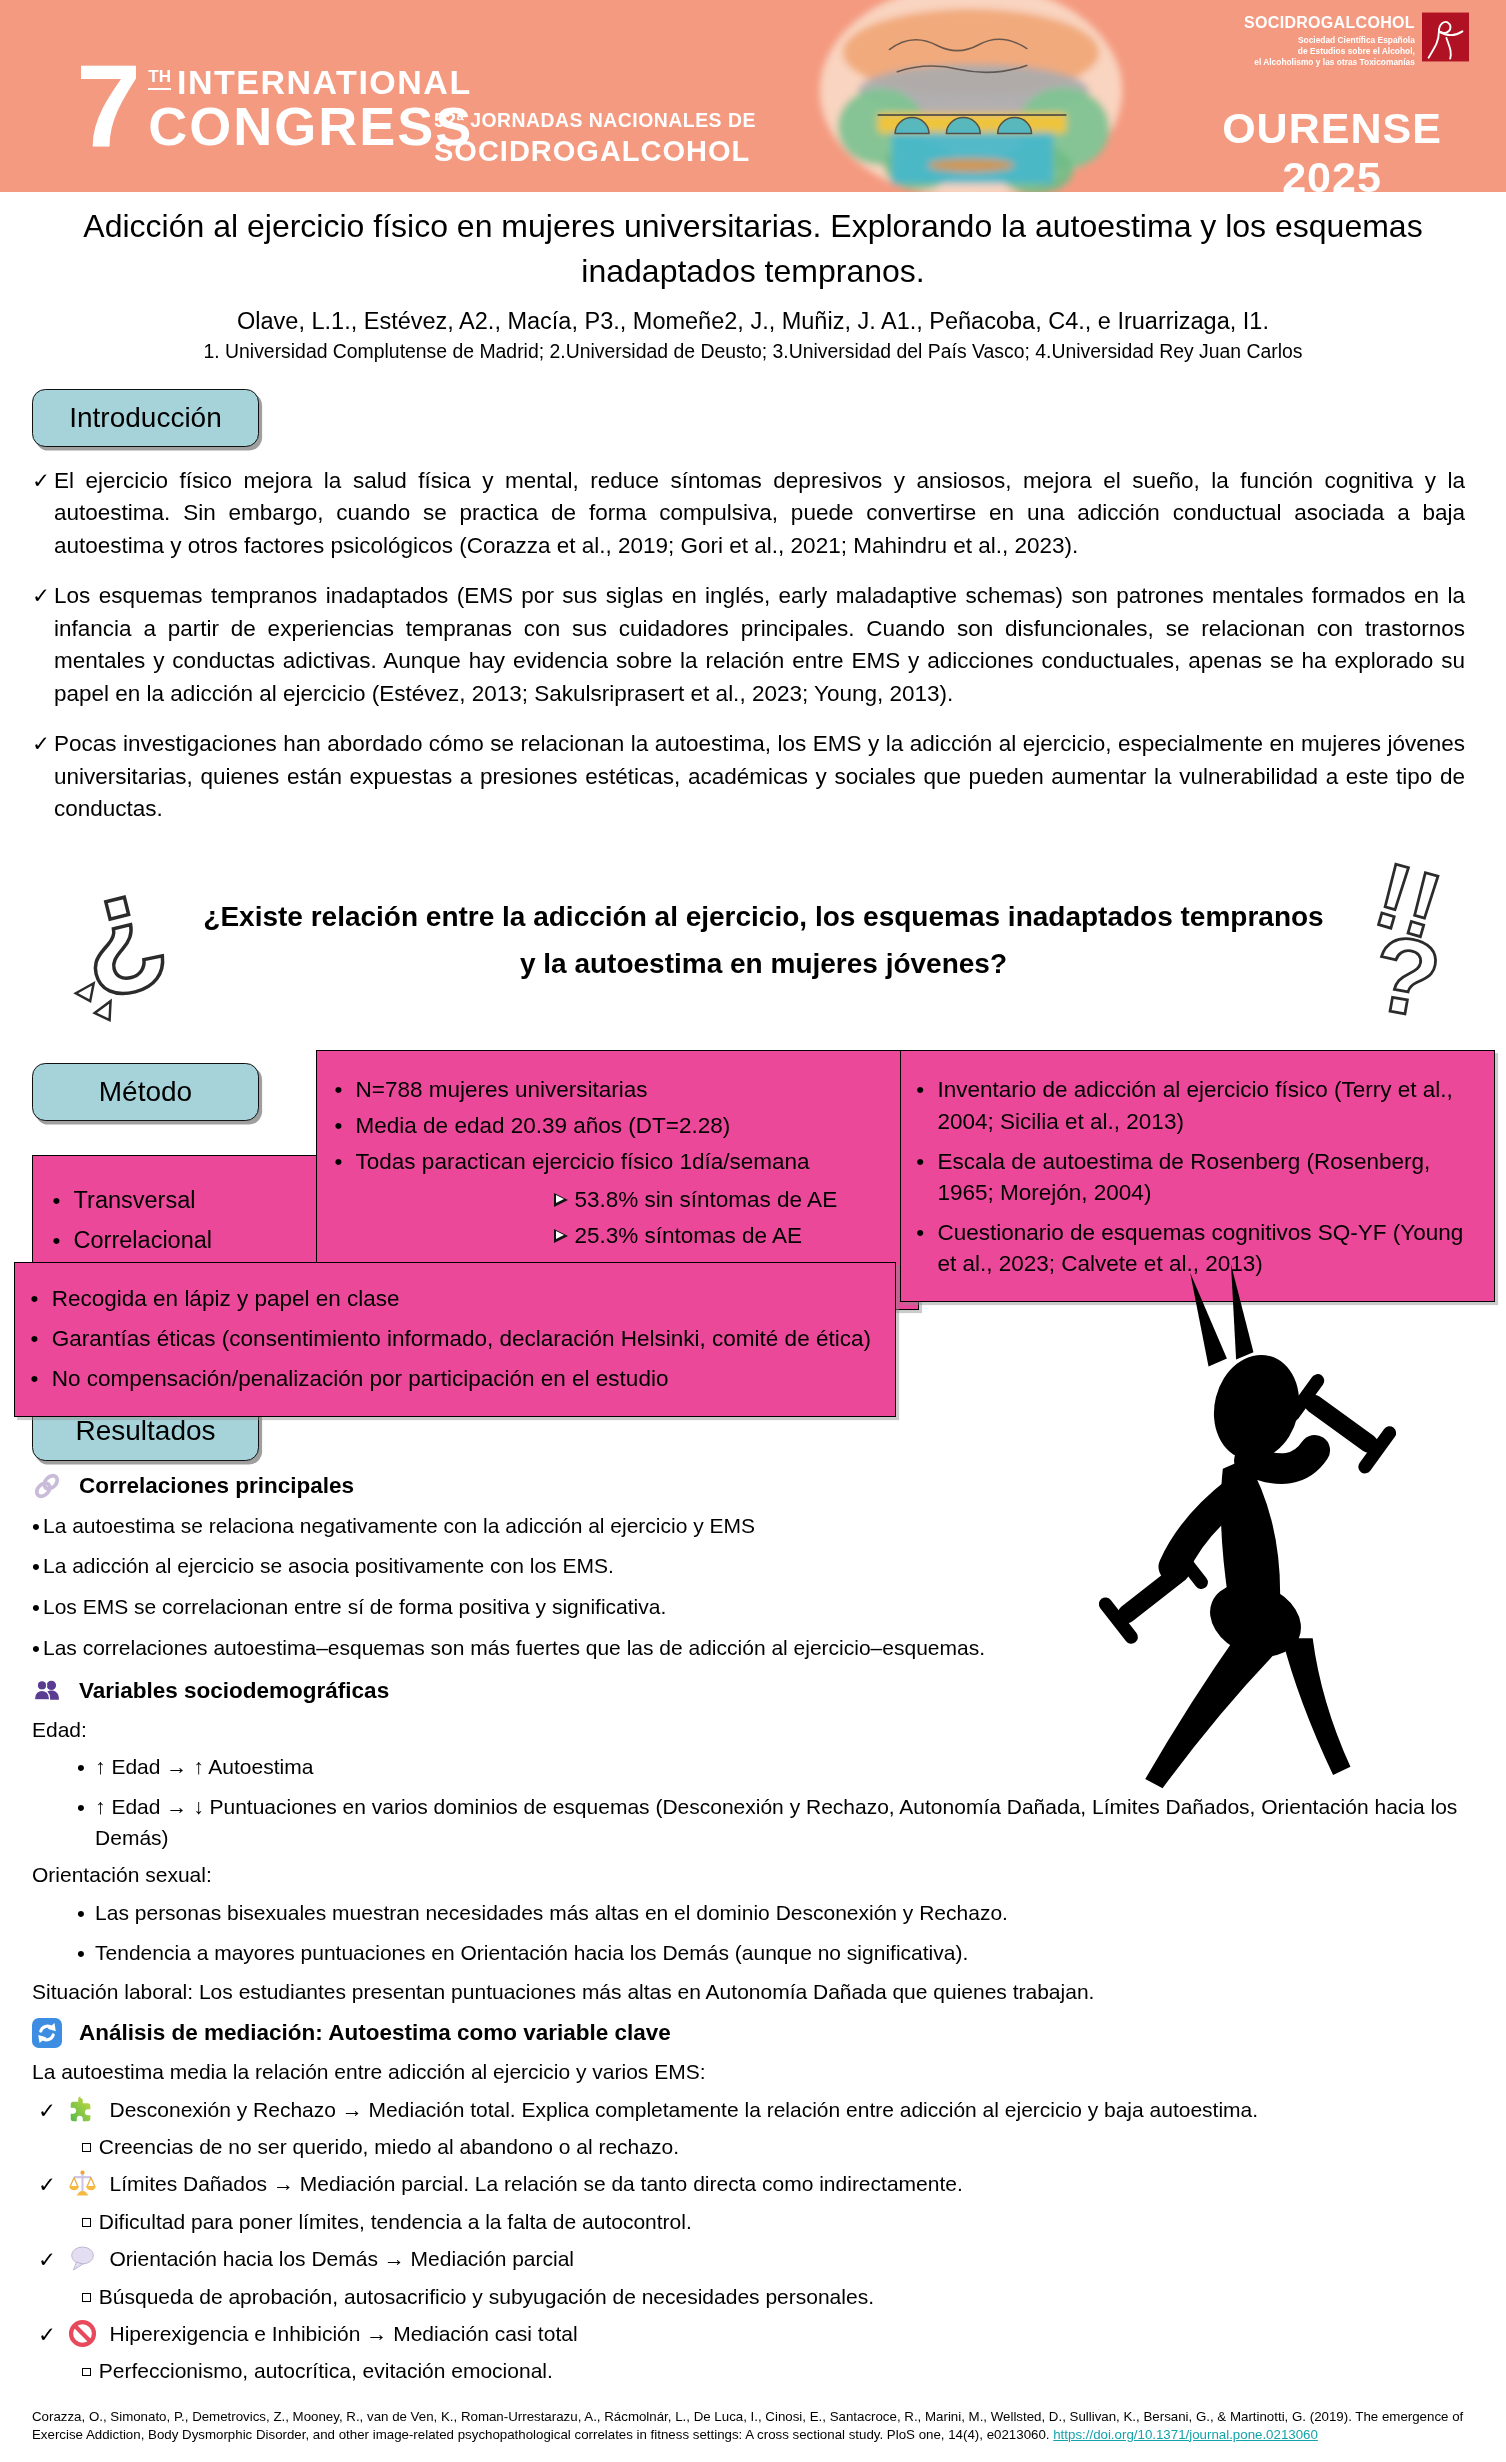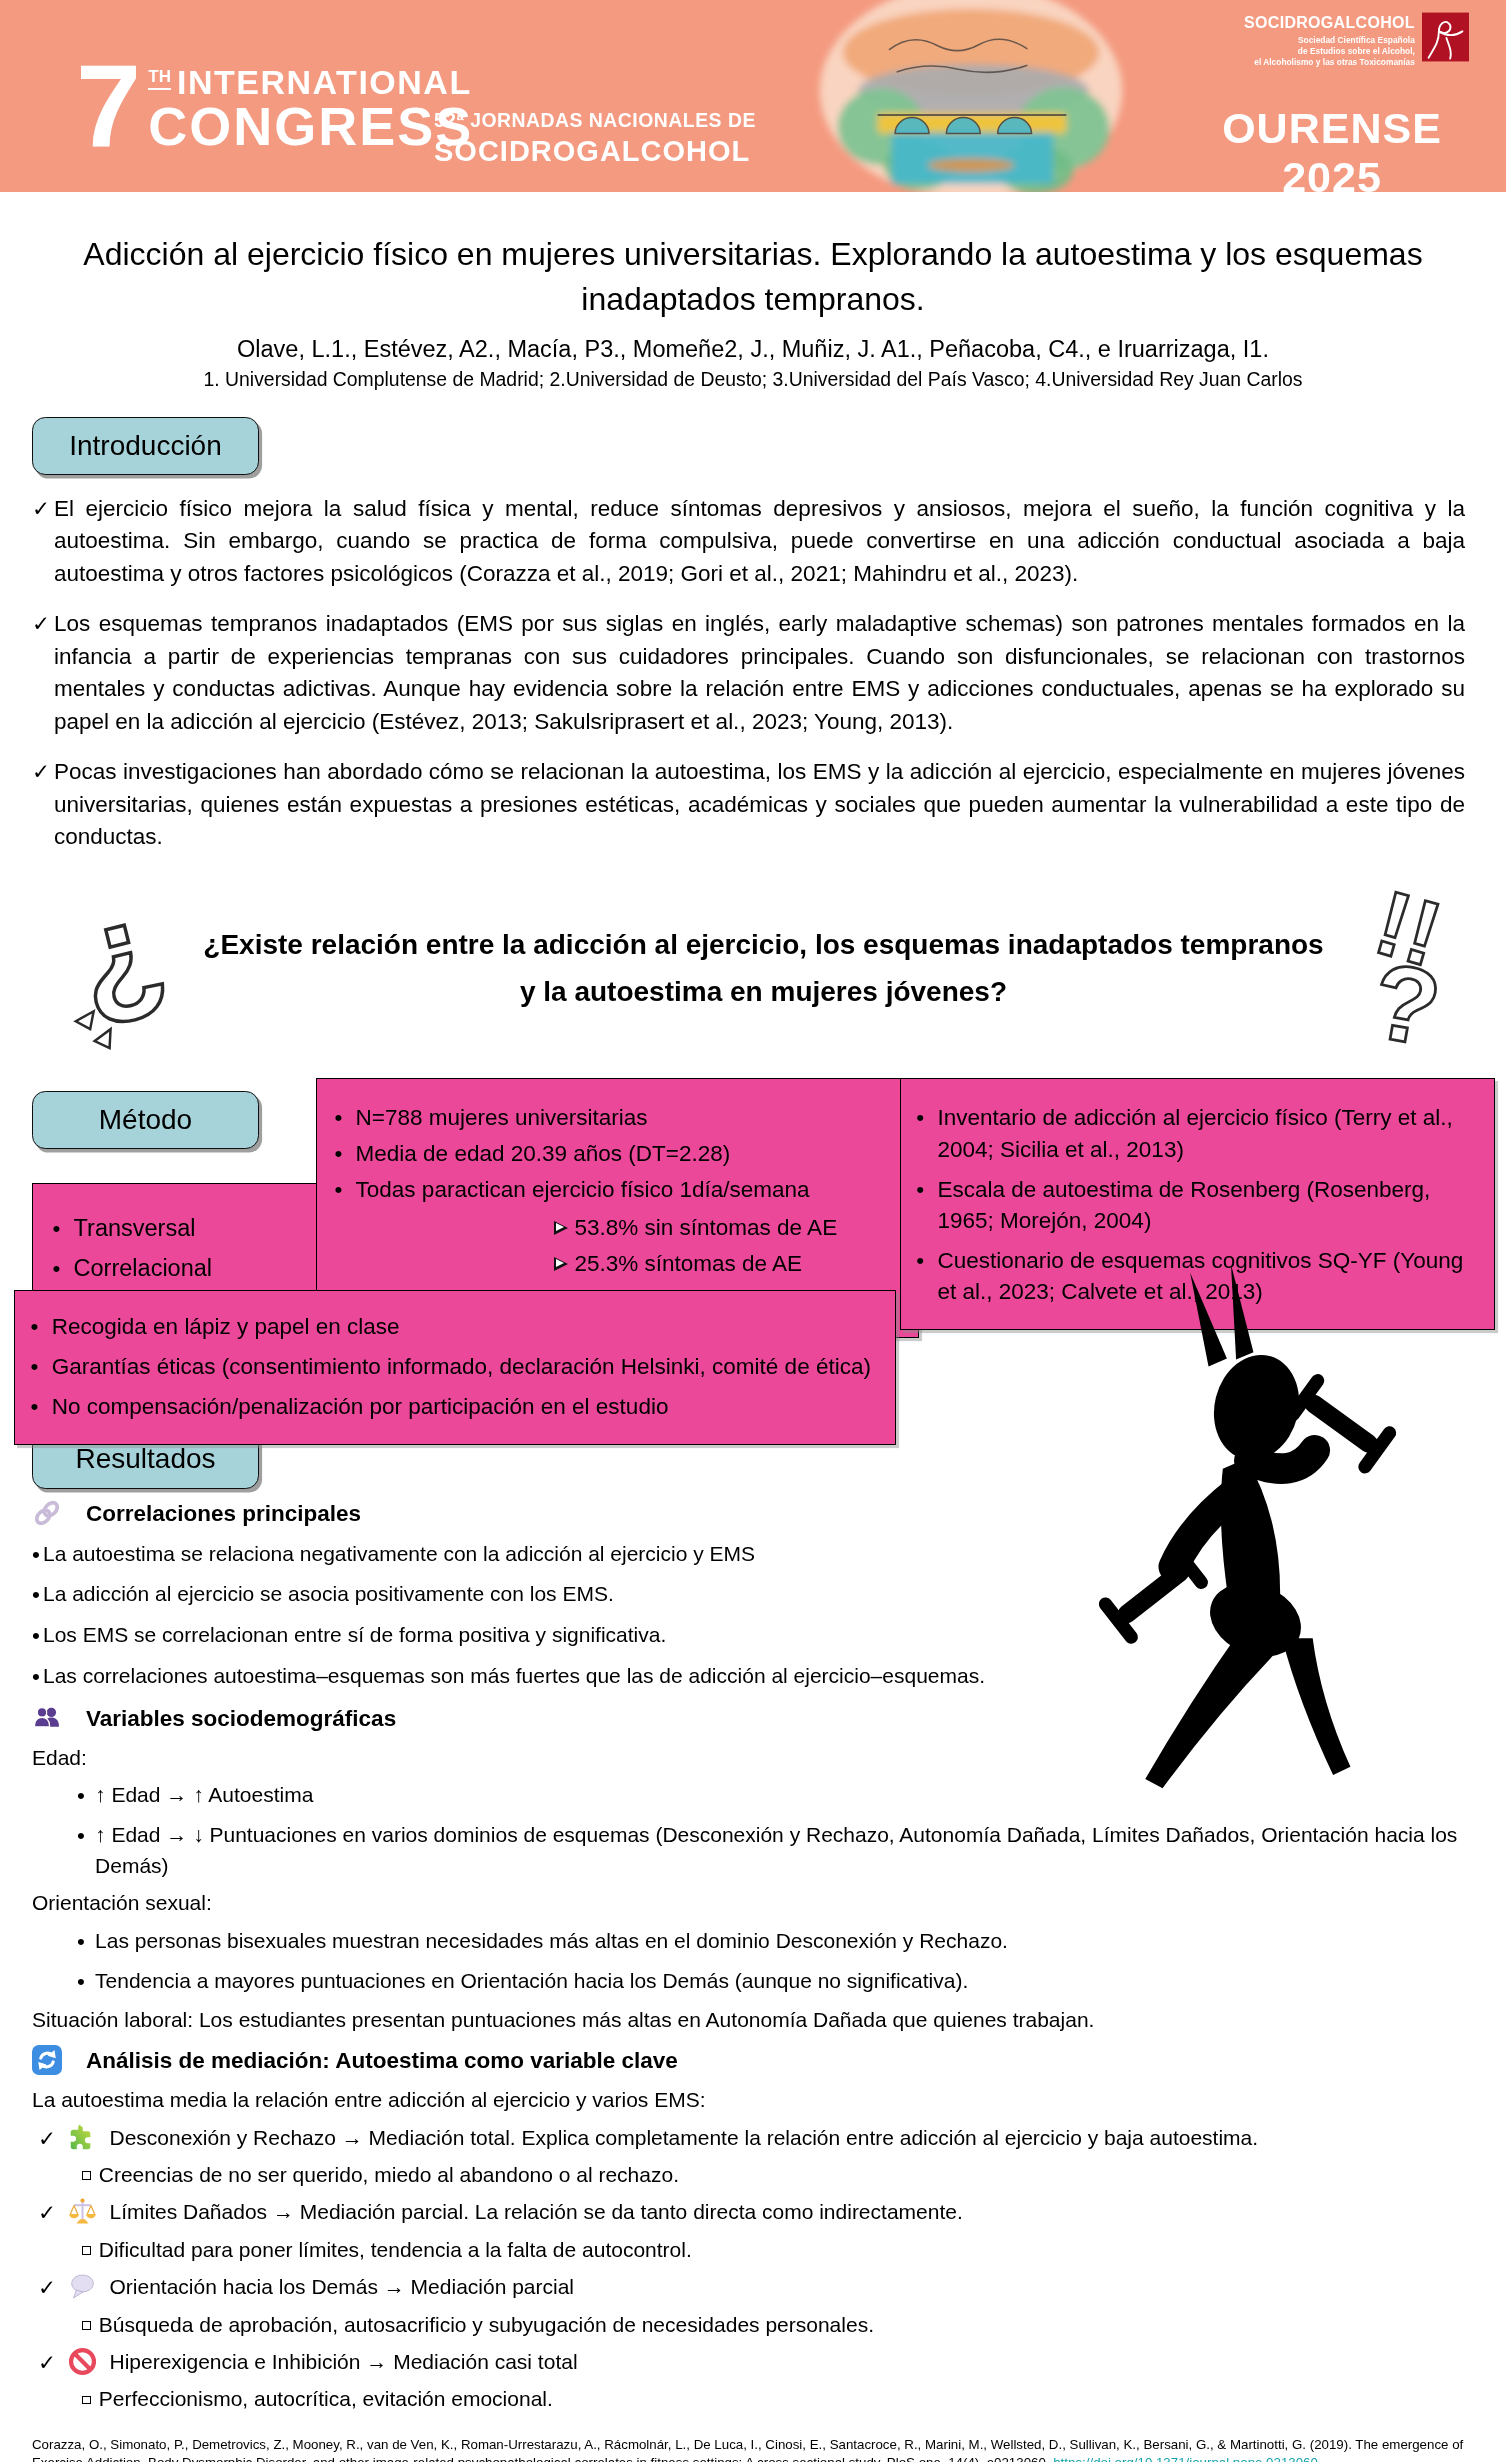--- a/index.html
+++ b/index.html
@@ -21,21 +21,21 @@
   .ourense{position:absolute;left:1184px;top:104px;width:296px;text-align:center;color:#fff;font-weight:bold;}
   .o1{font-size:43px;letter-spacing:1px;}
   .logo{position:absolute;right:37px;top:12.3px;display:flex;gap:7.2px;}
   .logo-text{text-align:right;color:#fff;margin-top:2px;}
   .ln{font-size:16px;font-weight:bold;letter-spacing:0.3px;}
   .ls{font-size:8.4px;font-weight:bold;line-height:1.3;margin-top:3.1px;}
   .logo-mark{width:47px;height:50px;}
   .bridge{position:absolute;left:764px;top:-4.1px;width:414px;height:200px;}
 
   
-  .title-wrap{margin-top:40px;text-align:center;}
+  .title-wrap{margin-top:12px;text-align:center;}
   .title{font-size:32px;line-height:1.42;max-width:1421px;margin:0 auto;}
   .authors{font-size:23.5px;margin-top:13.3px;}
   .affil{font-size:19.4px;margin-top:5.1px;}
 
   
   .pill{display:inline-block;background:#a6d3da;border:1.5px solid #101010;border-radius:13.3px;
         box-shadow:3.1px 3.6px 0 rgba(80,80,80,.55);font-size:28px;text-align:center;
         padding:12.3px 0;width:225px;}
   .pill-intro{margin:25.5px 0 0 32px;}
   .pill-result{margin:5.1px 0 0 32px;}
@@ -68,21 +68,21 @@
   .proc-box .mli{font-size:22.5px;display:flex;gap:13.3px;margin:7.2px 0;line-height:1.45;}
   .dot::before{content:"•";font-size:22.5px;}
   .tri{position:relative;flex:0 0 auto;width:0;height:0;border-left:14px solid #111;
        border-top:7.7px solid transparent;border-bottom:7.7px solid transparent;}
   .tri::after{content:"";position:absolute;left:-12.8px;top:-4.6px;border-left:8.7px solid #fff;
        border-top:4.6px solid transparent;border-bottom:4.6px solid transparent;}
   .runner{position:absolute;left:1037px;top:1262px;width:388px;height:542px;z-index:2;}
 
   
   .results{margin:8.2px 33px 0 32px;font-size:21px;line-height:1.45;}
-  .res-header{display:flex;gap:24px;font-weight:bold;font-size:22.5px;margin:9.2px 0 5.1px 0;}
+  .res-header{display:flex;align-items:center;gap:17px;font-weight:bold;font-size:22.5px;margin:9.2px 0 5.1px 0;}
   .res-header svg{width:30px;height:30px;flex:0 0 auto;}
   .r-bullet{display:flex;gap:3.1px;margin:8.2px 0;}
   .r-bullet .dot{flex:0 0 auto;}
   .r-label{margin:7.2px 0;}
   .r-ind{display:flex;gap:10.2px;margin:7.2px 0 7.2px 45px;}
   .med-item{display:flex;align-items:flex-start;gap:10.2px;margin:7.2px 0 5.1px 6.1px;}
   .med-item .check{margin-top:1px;}
   .med-item svg{width:29px;height:29px;flex:0 0 auto;margin:0 2px;}
   .med-sub{display:flex;align-items:baseline;gap:8.2px;margin:4.1px 0 7.2px 50px;}
   .sq{flex:0 0 auto;width:6.6px;height:6.6px;border:1.5px solid #000;position:relative;top:-2px;}

